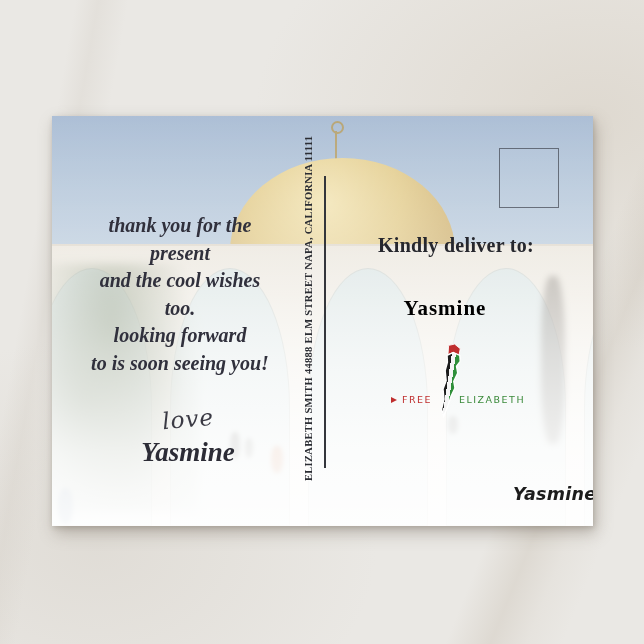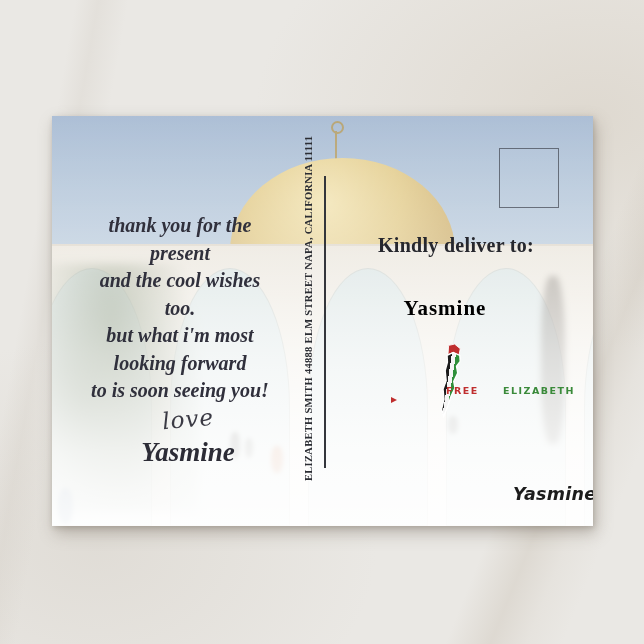--- a/index.html
+++ b/index.html
@@ -67,21 +67,21 @@
   .message{left:0;top:96px;width:256px;text-align:center;font-style:italic;font-weight:bold;font-size:20px;line-height:27.5px;color:#30303c;}
   .signoff{left:8px;top:290px;width:256px;text-align:center;font-family:"DejaVu Serif",serif;font-style:italic;font-size:23px;letter-spacing:1px;color:#3a3a44;transform:rotate(-5deg);}
   .signature{left:8px;top:321px;width:256px;text-align:center;font-style:italic;font-weight:bold;font-size:27px;color:#2c2c36;}
   .deliver-label{left:278px;top:118px;width:252px;text-align:center;font-weight:bold;font-size:20px;letter-spacing:.3px;color:#26272e;}
   .recipient{left:293px;top:180px;width:200px;text-align:center;font-weight:bold;font-size:21px;letter-spacing:1px;color:#000000;}
   
   .logo{left:306px;top:226px;width:170px;height:84px;}
   .logo-arabic{position:absolute;left:0;right:0;top:0;text-align:center;direction:rtl;
     font-family:"DejaVu Sans",sans-serif;font-weight:bold;font-size:44px;line-height:58px;color:#212121;}
   .logo-map{position:absolute;left:80px;top:2px;width:28px;height:76px;transform:rotate(4deg);}
-  .logo-word{position:absolute;top:43px;font-family:"DejaVu Sans",sans-serif;font-weight:bold;font-size:9.5px;letter-spacing:1.5px;margin-left:44px;}
+  .logo-word{position:absolute;top:52px;font-family:"DejaVu Sans",sans-serif;font-weight:normal;font-size:9.5px;letter-spacing:1.5px;}
   .free{left:44px;}
   .palestine{left:101px;}
   .free-arrow{position:absolute;left:33px;top:55px;width:0;height:0;
     border-left:6px solid #bf2e2e;border-top:3.5px solid transparent;border-bottom:3.5px solid transparent;}
   .zazzle{left:461px;top:368px;font-family:"DejaVu Sans",sans-serif;font-weight:bold;font-style:italic;font-size:17.5px;letter-spacing:.3px;color:#1c1c1c;}
 </style>
 </head>
 <body>
 
 <div class="postcard">
@@ -109,21 +109,20 @@
   <div class="print">
     <div class="abs stamp-box"></div>
     <div class="abs divider-line"></div>
     <div class="abs address">ELIZABETH SMITH 44888 ELM STREET NAPA, CALIFORNIA 11111</div>
 
     <div class="abs message">
       <div>thank you for the</div>
       <div>present</div>
       <div>and the cool wishes</div>
       <div>too.</div>
-      <div>but what i'm most</div>
       <div>looking forward</div>
       <div>to is soon seeing you!</div>
     </div>
     <div class="abs signoff">love</div>
     <div class="abs signature">Yasmine</div>
 
     <div class="abs deliver-label">Kindly deliver to:</div>
     <div class="abs recipient">Yasmine</div>
 
     <div class="abs logo">

